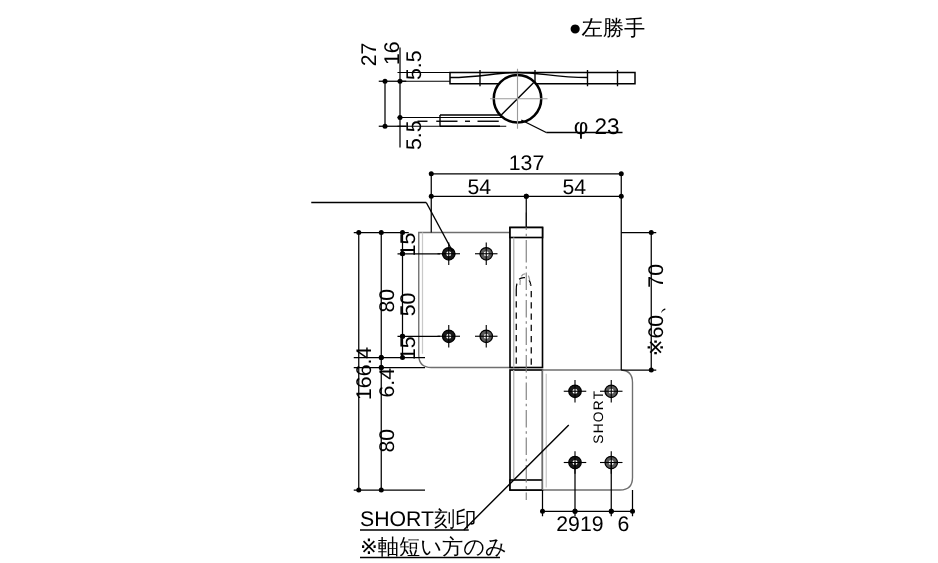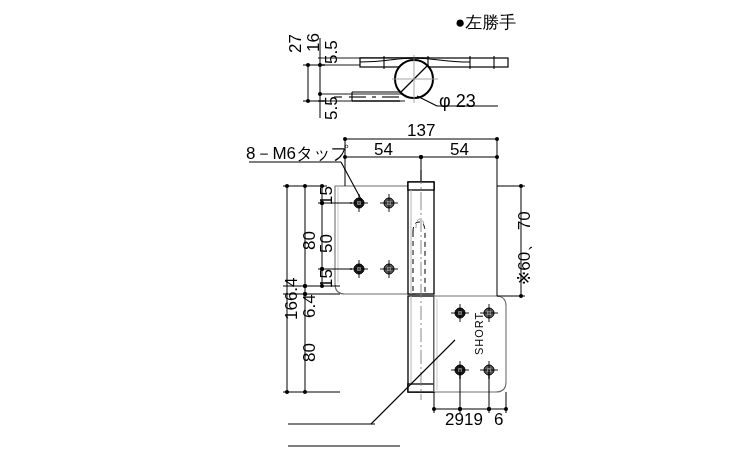--- a/index.html
+++ b/index.html
@@ -269,29 +269,28 @@
   </svg>
 
   <div class="tx" style="left:287px; top:53px; font-size:17px; transform:rotate(-90deg); transform-origin:left top;">27</div>
 
   <div class="tx" style="left:323px; top:64px; font-size:17px; transform:rotate(-90deg); transform-origin:left top;">5.5</div>
 
   <div class="tx" style="left:305px; top:52px; font-size:17px; transform:rotate(-90deg); transform-origin:left top;">16</div>
 
   <div class="tx" style="left:323px; top:120px; font-size:17px; transform:rotate(-90deg); transform-origin:left top;">5.5</div>
 
-  <div class="tx" style="left:439px; top:92px; font-size:18px;">φ 23</div>
+  <div class="tx" style="left:459px; top:92px; font-size:18px;">φ 23</div>
 
   <div class="tx" style="left:407px; top:122px; font-size:17px;">137</div>
 
   <div class="tx" style="left:374px; top:141px; font-size:17px;">54</div>
 
   <div class="tx" style="left:450px; top:141px; font-size:17px;">54</div>
 
-  <div class="tx" style="left:246px; top:145px; font-size:17px;">8－M6タップ</div>
 
   <div class="tx" style="left:283px; top:320px; font-size:17px; transform:rotate(-90deg); transform-origin:left top;">166.4</div>
 
   <div class="tx" style="left:301px; top:250px; font-size:17px; transform:rotate(-90deg); transform-origin:left top;">80</div>
 
   <div class="tx" style="left:301px; top:318px; font-size:17px; transform:rotate(-90deg); transform-origin:left top;">6.4</div>
 
   <div class="tx" style="left:301px; top:362px; font-size:17px; transform:rotate(-90deg); transform-origin:left top;">80</div>
 
   <div class="tx" style="left:318px; top:205px; font-size:17px; transform:rotate(-90deg); transform-origin:left top;">15</div>
@@ -303,15 +302,17 @@
   <div class="tx" style="left:516px; top:285px; font-size:17px; transform:rotate(-90deg); transform-origin:left top;">※60、 70</div>
 
   <div class="tx" style="left:474px; top:355px; font-size:11px; letter-spacing:1px; transform:rotate(-90deg); transform-origin:left top;">SHORT</div>
 
   <div class="tx" style="left:433px; top:411px; font-size:17px;margin-left:12px;">29</div>
 
   <div class="tx" style="left:464px; top:411px; font-size:17px;">19</div>
 
   <div class="tx" style="left:494px; top:411px; font-size:17px;">6</div>
 
-
+  <div class="tx" style="left:288px; top:407px; font-size:17px;">SHORT刻印</div>
+
+  <div class="tx" style="left:288px; top:429px; font-size:17px;">※軸短い方のみ</div>
 
 </div>
 
 </body></html>

